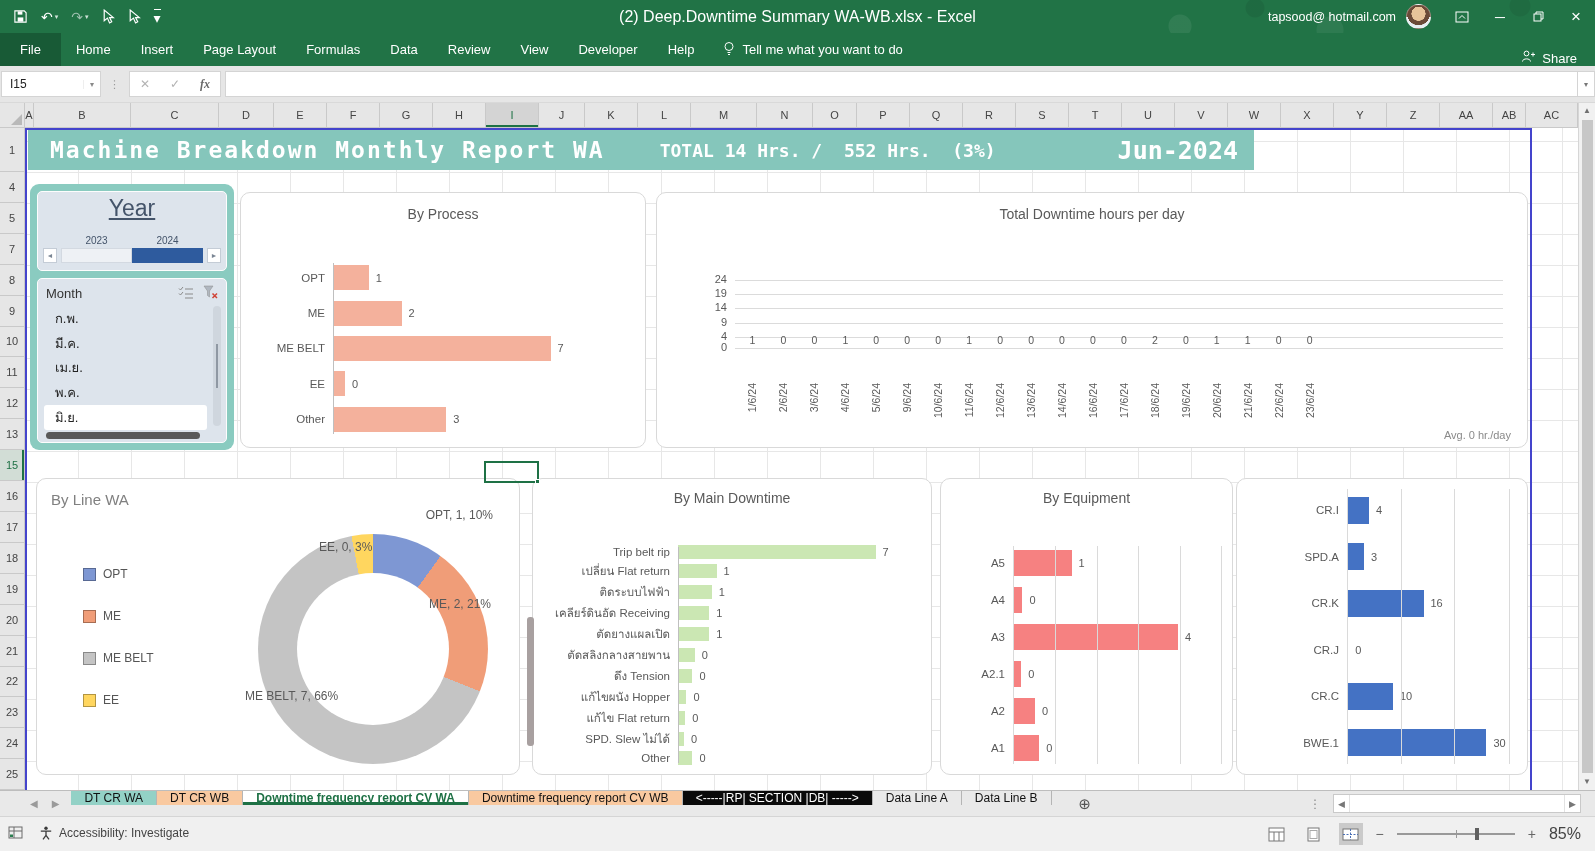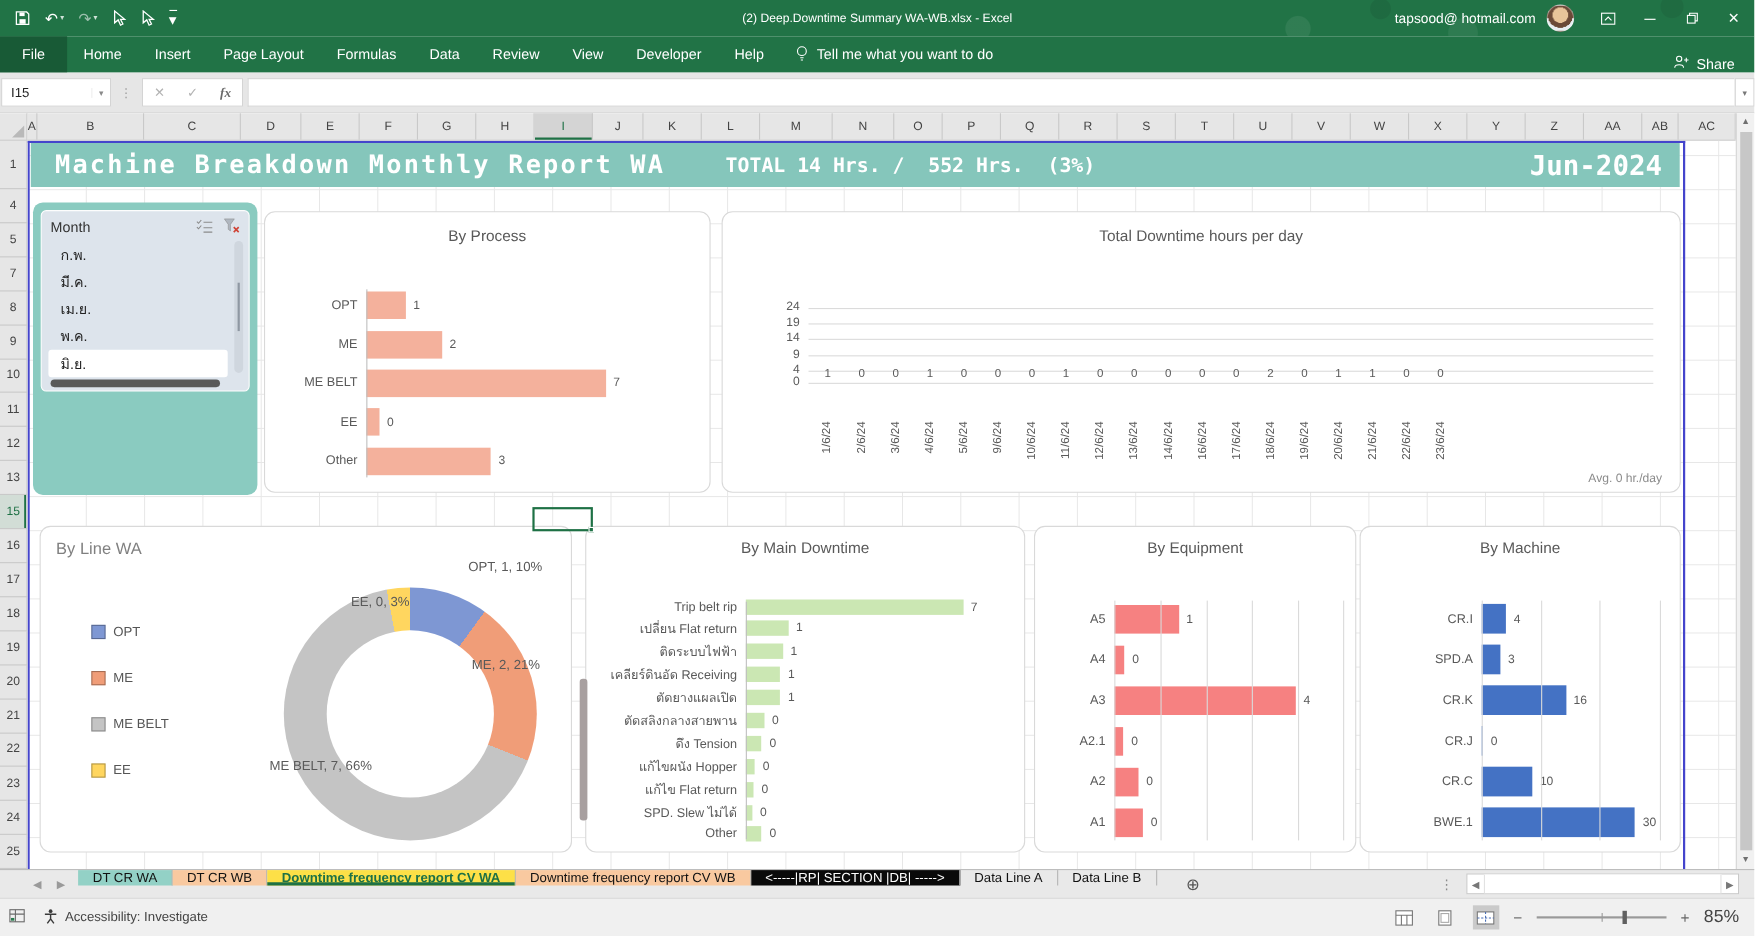--- a/index.html
+++ b/index.html
@@ -13,21 +13,21 @@
   background-image:
     radial-gradient(circle at 1180px 26px, rgba(255,255,255,.07) 11px, transparent 12px),
     radial-gradient(circle at 1255px 8px, rgba(0,0,0,.08) 9px, transparent 10px),
     radial-gradient(circle at 1330px 30px, rgba(255,255,255,.06) 13px, transparent 14px),
     radial-gradient(circle at 1520px 6px, rgba(0,0,0,.07) 10px, transparent 11px);}
 .qat { display:flex; align-items:center; gap:13px; margin-left:13px; z-index:2; }
 .qat .qbtn { display:flex; align-items:center; color:#fff; font-size:14px; line-height:1; }
 .qat .dd { font-size:7px; margin-left:2px; color:#cfe3d8; }
 .qat .redo { color:#9dbfae; }
 .qmore { border-top:1px solid #fff; font-size:8px; padding-top:1px; }
-.t-title { position:absolute; left:0; right:0; text-align:center; font-size:11px; color:#fff; }
+.t-title { position:absolute; left:0; right:0; text-align:center; font-size:16px; color:#fff; }
 .t-right { margin-left:auto; display:flex; align-items:center; z-index:2; }
 .t-account { font-size:12.5px; margin-right:10px; }
 .avatar { width:25px; height:25px; border-radius:50%; margin-right:12px;
   background:radial-gradient(circle at 50% 38%, #e8c49a 0 38%, #6b4a38 39% 62%, #e8eef2 63%); border:1px solid #ffffff55;}
 .wbtn { width:38px; height:33px; display:flex; align-items:center; justify-content:center; font-size:14px; color:#fff; }
 
 
 .ribbon { position:absolute; left:0; top:33px; right:0; height:33px; background:#217346; display:flex; align-items:stretch; }
 .file-tab { background:#185a36; color:#fff; padding:0 20px; display:flex; align-items:center; font-size:13px; }
 .r-tab { padding:0 15px; display:flex; align-items:center; font-size:13px; color:#fff; }
@@ -62,21 +62,21 @@
 
 .content { position:absolute; left:25px; top:25px; right:17px; bottom:0; overflow:hidden; background:#fff;
   background-image:linear-gradient(to right,#e7e7e7 1px,transparent 1px),linear-gradient(to bottom,#e7e7e7 1px,transparent 1px);
   background-size:53px 31px; background-position:0 44px; }
 .pb { position:absolute; background:#4444cc; z-index:4; }
 .pb-left { left:0; top:0; bottom:0; width:2px; }
 .pb-top { left:0; top:0; right:46px; height:2px; }
 .pb-right { left:1505px; top:0; bottom:0; width:2px; }
 
 
-.banner { position:absolute; left:3px; top:2px; width:1499px; height:40px; background:#85c6bb; color:#fff; display:flex; align-items:center; z-index:2; }
+.banner { position:absolute; left:3px; top:2px; width:1226px; height:40px; background:#85c6bb; color:#fff; display:flex; align-items:center; z-index:2; }
 .b-title { font-family:"DejaVu Sans Mono",monospace; font-weight:bold; font-size:23px; letter-spacing:2px; margin-left:22px; }
 .b-total { font-family:"DejaVu Sans Mono",monospace; font-weight:bold; font-size:18px; margin-left:55px; white-space:pre; }
 .b-period { margin-left:auto; margin-right:16px; font-family:"DejaVu Sans Mono",monospace; font-weight:bold; font-size:25px; }
 
 
 .slicer-panel { position:absolute; left:5px; top:56px; width:204px; height:266px; background:#8acbc0; border-radius:9px; padding:7px; z-index:3; }
 .year-card { height:80px; background:#dde4ec; border-radius:5px; border:1px solid #fdfdfd; position:relative; margin-bottom:7px; }
 .year-title { text-align:center; font-size:23px; color:#44546a; text-decoration:underline; margin-top:3px; }
 .year-bar { position:absolute; left:5px; right:5px; bottom:7px; display:flex; align-items:flex-end; }
 .yr-btn { width:14px; height:15px; background:#fff; border:1px solid #c4ccd6; color:#7a8694; font-size:7px; display:flex; align-items:center; justify-content:center; }
@@ -331,20 +331,37 @@
       <div class="pb pb-top"></div>
       <div class="pb pb-right"></div>
 
       <div class="banner">
         <span class="b-title">Machine Breakdown Monthly Report WA</span>
         <span class="b-total">TOTAL 14 Hrs. /  552 Hrs.  (3%)</span>
         <span class="b-period">Jun-2024</span>
       </div>
 
       <div class="slicer-panel">
+        <div class="year-card">
+          <div class="year-title">Year</div>
+          <div class="year-bar">
+            <span class="yr-btn">◄</span>
+            <div class="yr-track">
+              <div class="yr-labels" id="yr-labels">
+                  <span>2023</span>
+                  <span>2024</span>
+                </div>
+              <div class="yr-segs" id="yr-segs">
+                  <div class="yr-seg"></div>
+                  <div class="yr-seg selected"></div>
+                </div>
+            </div>
+            <span class="yr-btn">►</span>
+          </div>
+        </div>
         <div class="month-card">
           <div class="m-head">
             <span>Month</span>
             <span class="m-icons">
               <span>
                 <svg width="16" height="13" viewBox="0 0 16 13">
                     <path d="M1 2.5l1.5 1.5L5 1" stroke="#8a8a8a" fill="none"></path>
                     <path d="M1 7.5l1.5 1.5L5 6" stroke="#8a8a8a" fill="none"></path>
                     <path d="M7 3h8M7 8h8M7 12h8" stroke="#8a8a8a"></path>
                   </svg>
@@ -683,21 +700,20 @@
               <div class="hb-gl" style="left: 0%;"></div>
               <div class="hb-gl" style="left: 20%;"></div>
               <div class="hb-gl" style="left: 40%;"></div>
               <div class="hb-gl" style="left: 60%;"></div>
               <div class="hb-gl" style="left: 80%;"></div>
               <div class="hb-gl" style="left: 99.5%;"></div>
             </div>
           </div>
         </div>
       <div class="card" id="card-machine">
-          <div class="c-title">By Machine</div>
           <div class="hb-body" style="grid-template-columns: 100px 1fr;">
             <div class="hb-lab">CR.I</div>
             <div class="hb-track">
               <div class="hb-bar" style="width: 13%; height: 27px; background: rgb(68, 114, 196);"></div>
               <div class="hb-val">4</div>
             </div>
             <div class="hb-lab">SPD.A</div>
             <div class="hb-track">
               <div class="hb-bar" style="width: 10%; height: 27px; background: rgb(68, 114, 196);"></div>
               <div class="hb-val">3</div>
@@ -745,21 +761,21 @@
   </div>
 
   <div class="tabbar">
     <div class="tb-nav">
       <span>◀</span>
       <span>▶</span>
     </div>
     <div class="tabs" id="sheet-tabs">
         <div class="sheet-tab" style="background: rgb(147, 209, 198);">DT CR WA</div>
         <div class="sheet-tab" style="background: rgb(249, 201, 160);">DT CR WB</div>
-        <div class="sheet-tab active" style="background: #fde047;">Downtime frequency report CV WA</div>
+        <div class="sheet-tab active" style="background: #ffffff;">Downtime frequency report CV WA</div>
         <div class="sheet-tab" style="background: rgb(249, 201, 160);">Downtime frequency report CV WB</div>
         <div class="sheet-tab" style="background: rgb(10, 10, 10); color: rgb(255, 255, 255);">&lt;-----|RP| SECTION |DB| -----&gt;</div>
         <div class="sheet-tab">Data Line A</div>
         <div class="sheet-tab">Data Line B</div>
       </div>
     <div class="add-sheet">⊕</div>
     <div class="tb-dots">⋮</div>
     <div class="hscroll">
       <span class="arr">◀</span>
       <span class="track"></span>

